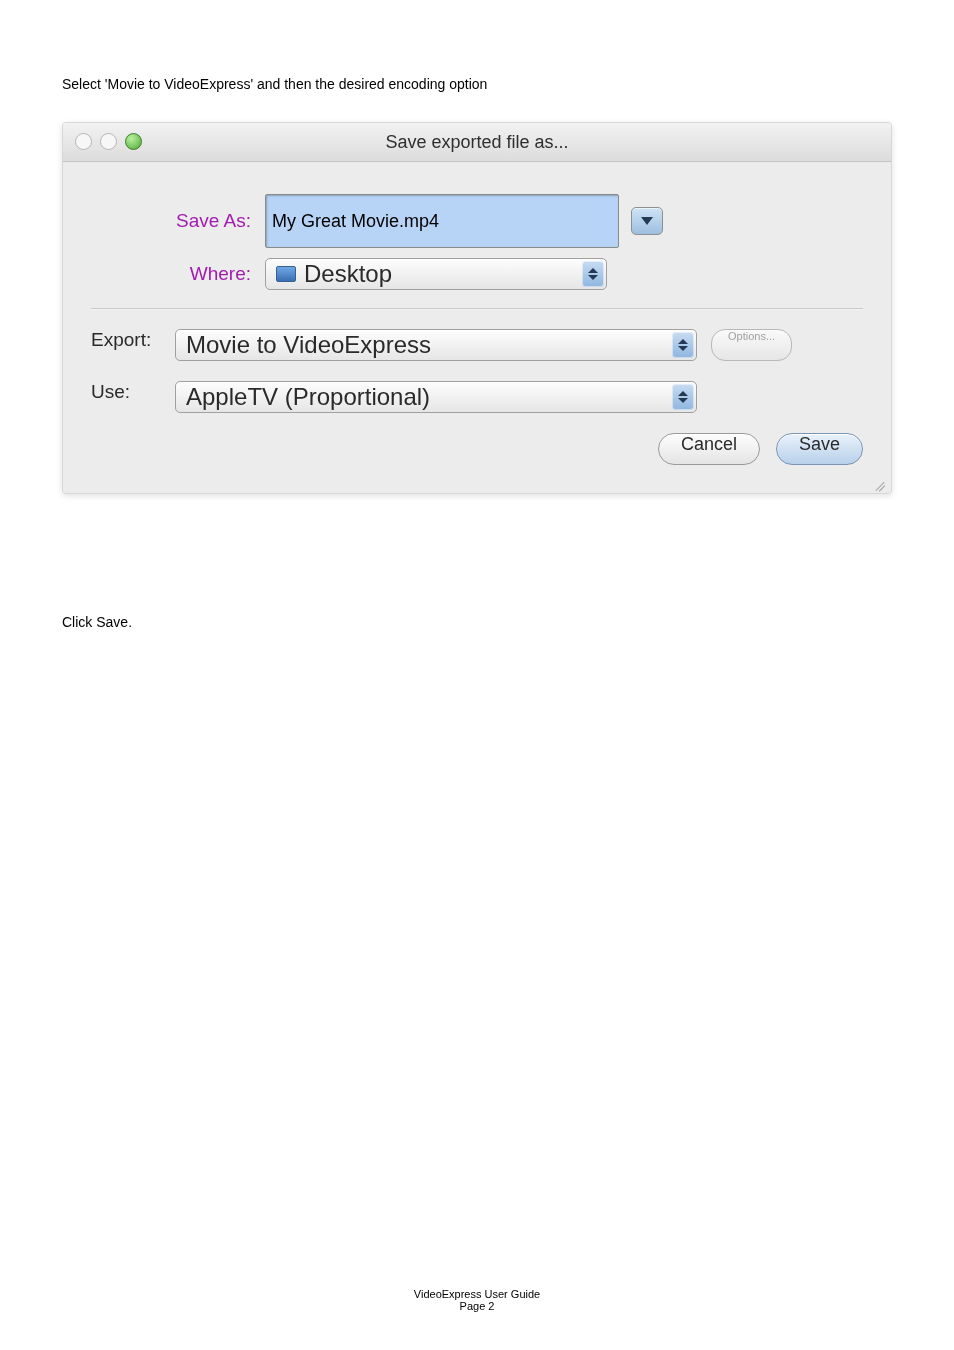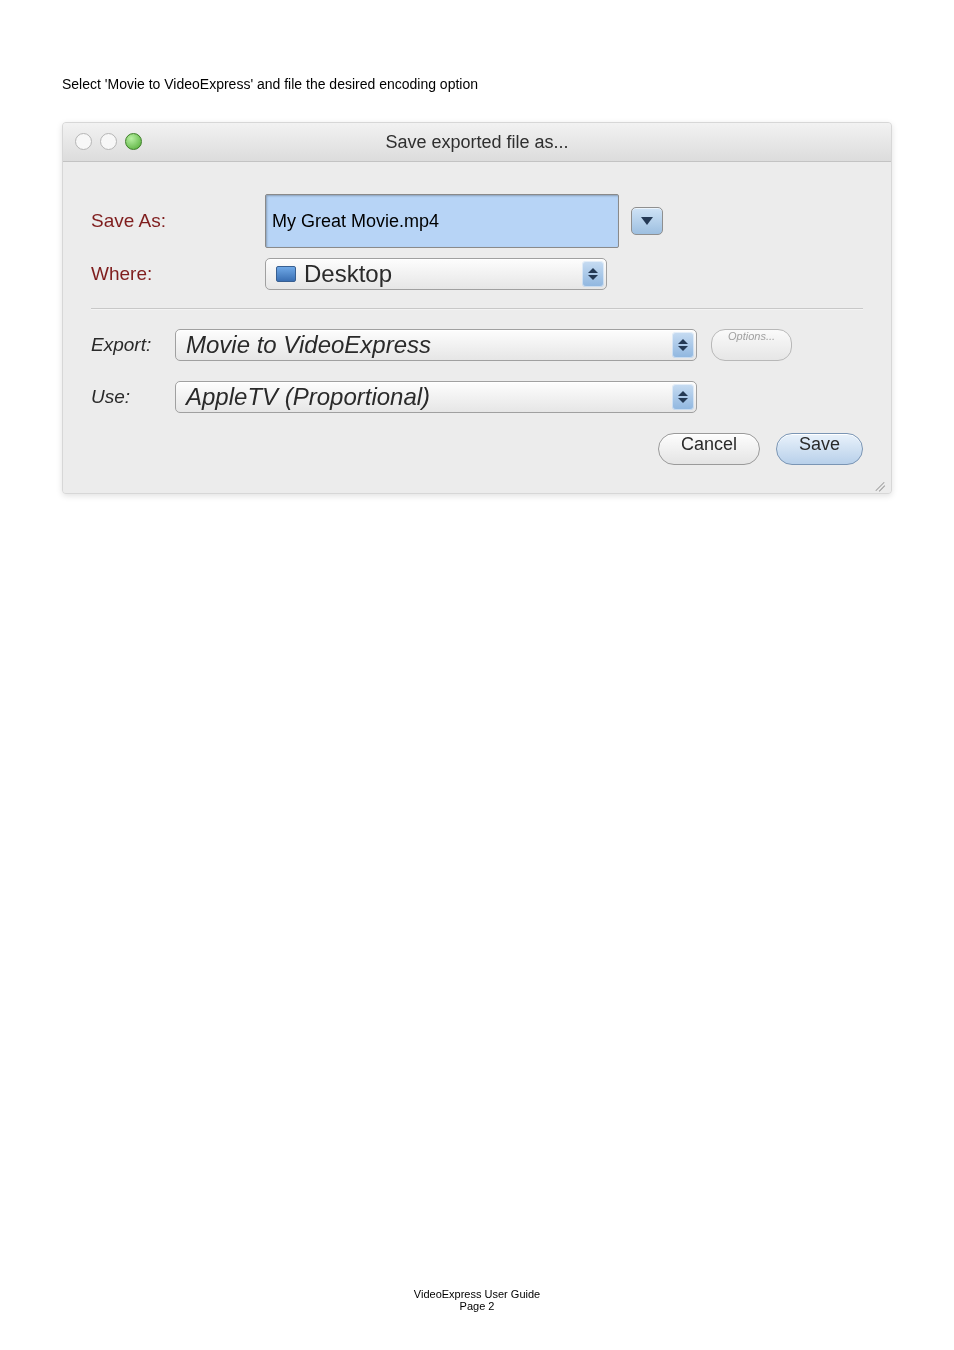--- a/index.html
+++ b/index.html
@@ -7,52 +7,52 @@
   .instr{font-size:14px;margin-bottom:30px;}
   .shot{border:1px solid #d7d7d7;box-shadow:0 2px 6px rgba(0,0,0,.12);background:#ececec;border-radius:4px;overflow:hidden;}
   .titlebar{position:relative;height:38px;background:linear-gradient(#f2f2f2,#dcdcdc);border-bottom:1px solid #c3c3c3;}
   .traffic{position:absolute;left:12px;top:10px;display:flex;gap:8px;}
   .tl{width:17px;height:17px;border-radius:50%;box-sizing:border-box;}
   .tl.gray{background:#f7f7f7;border:1px solid #b5b5b5;}
   .tl.green{background:radial-gradient(circle at 35% 30%,#b8f0a3,#4faa33);border:1px solid #3c7e27;}
   .wtitle{text-align:center;line-height:38px;font-size:18px;color:#2f2f2f;}
   .inner{padding:22px 28px 22px 28px;background:#ececec;}
   .row{display:flex;align-items:center;margin:10px 0;}
-  .lbl{width:160px;font-size:19px;color:#7f1d1d;padding-right:14px;}
+  .lbl{width:160px;text-align:right;font-size:19px;color:#a21caf;padding-right:14px;}
   .textfield{flex:0 0 340px;height:28px;background:#fff;border:1px solid #8a8a8a;border-radius:2px;box-shadow:inset 1px 1px 2px rgba(0,0,0,.25);padding:12px 6px;font-size:18px;line-height:28px;color:#000;position:relative;}
   .textfield.sel{background:#b7d4f6;}
   .disc{width:30px;height:26px;margin-left:12px;border:1px solid #8f8f8f;border-radius:5px;background:linear-gradient(#cfe3f6,#9dbfe0);display:flex;align-items:center;justify-content:center;box-shadow:inset 0 1px 0 rgba(255,255,255,.6);}
   .chev{width:0;height:0;border-left:6px solid transparent;border-right:6px solid transparent;border-top:8px solid #253a56;}
   .popup{flex:0 0 300px;height:30px;background:linear-gradient(#fdfdfd,#e6e6e6);border:1px solid #a0a0a0;border-radius:5px;display:flex;align-items:center;padding:0 30px 0 10px;font-size:24px;color:#2a2a2a;position:relative;box-shadow:inset 0 1px 0 #fff;}
   .popup.wide{flex:0 0 480px;}
   .stepper{position:absolute;right:2px;top:2px;bottom:2px;width:22px;background:linear-gradient(#c7dcf2,#8fb6df);border-radius:4px;display:flex;flex-direction:column;align-items:center;justify-content:center;box-shadow:inset 0 0 0 1px rgba(255,255,255,.5);}
   .sup,.sdn{width:0;height:0;border-left:5px solid transparent;border-right:5px solid transparent;}
   .sup{border-bottom:5px solid #243954;margin-bottom:2px;}
   .sdn{border-top:5px solid #243954;}
   .deskicon{width:18px;height:14px;background:linear-gradient(#6fa8e6,#3a6fb3);border:1px solid #385f91;border-radius:2px;margin-right:8px;position:relative;}
   .hr{height:1px;background:#c8c8c8;margin:18px 0 14px 0;box-shadow:0 1px 0 #f4f4f4;}
-  .row2{display:flex;align-items:center;margin:20px 0;font-style:italic;}
+  .row2{display:flex;align-items:flex-start;margin:20px 0;}
   .lbl2{width:84px;font-size:19px;color:#2a2a2a;}
   .optbtn{margin-left:14px;height:30px;padding:0 16px;border:1px solid #b8b8b8;border-radius:14px;background:linear-gradient(#fafafa,#e6e6e6);color:#a0a0a0;font-size:11px;}
   .btnrow{display:flex;justify-content:flex-end;gap:16px;margin:16px 0 6px 0;}
   .aquabtn{height:30px;padding:0 22px;border:1px solid #9a9a9a;border-radius:16px;background:linear-gradient(#fdfdfd,#e4e4e4);font-size:18px;color:#2a2a2a;box-shadow:inset 0 1px 0 #fff;}
   .aquabtn.default{background:linear-gradient(#e9f2fb,#b8d0ea);border-color:#7a95b4;}
   .resize{position:absolute;right:4px;bottom:4px;width:14px;height:14px;}
   .resize::before,.resize::after{content:"";position:absolute;background:#9a9a9a;height:1px;}
   .resize::before{width:12px;transform:rotate(-45deg);left:0;top:10px;}
   .resize::after{width:8px;transform:rotate(-45deg);left:4px;top:12px;}
   .shotwrap{position:relative;}
   .click{font-size:14px;margin-top:120px;}
   .footer{position:absolute;left:0;right:0;bottom:38px;text-align:center;font-size:11px;color:#000;}
 </style>
 </head>
 <body>
 <div class="page">
 
-<div class="instr">Select 'Movie to VideoExpress' and file the desired encoding option</div>
+<div class="instr">Select 'Movie to VideoExpress' and then the desired encoding option</div>
 
 <div class="shotwrap">
 <div class="shot">
   <div class="titlebar">
     <div class="traffic">
       <div class="tl gray"></div>
       <div class="tl gray"></div>
       <div class="tl green"></div>
     </div>
     <div class="wtitle">Save exported file as...</div>
@@ -100,19 +100,20 @@
     </div>
     <div class="btnrow">
       <div class="aquabtn">Cancel</div>
       <div class="aquabtn default">Save</div>
     </div>
     <div class="resize"></div>
   </div>
 </div>
 </div>
 
+<div class="click">Click Save.</div>
 
 <div class="footer">
   <div>VideoExpress User Guide</div>
   <div>Page 2</div>
 </div>
 
 </div>
 
 </body></html>

